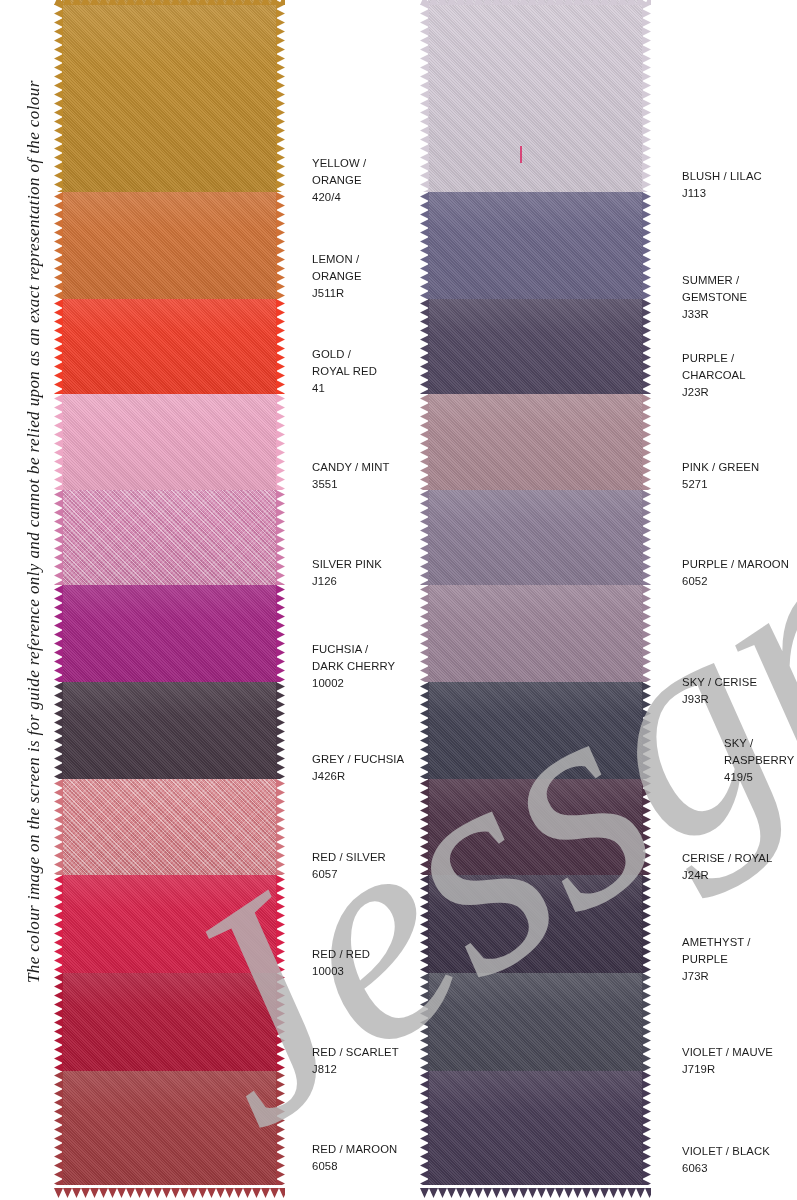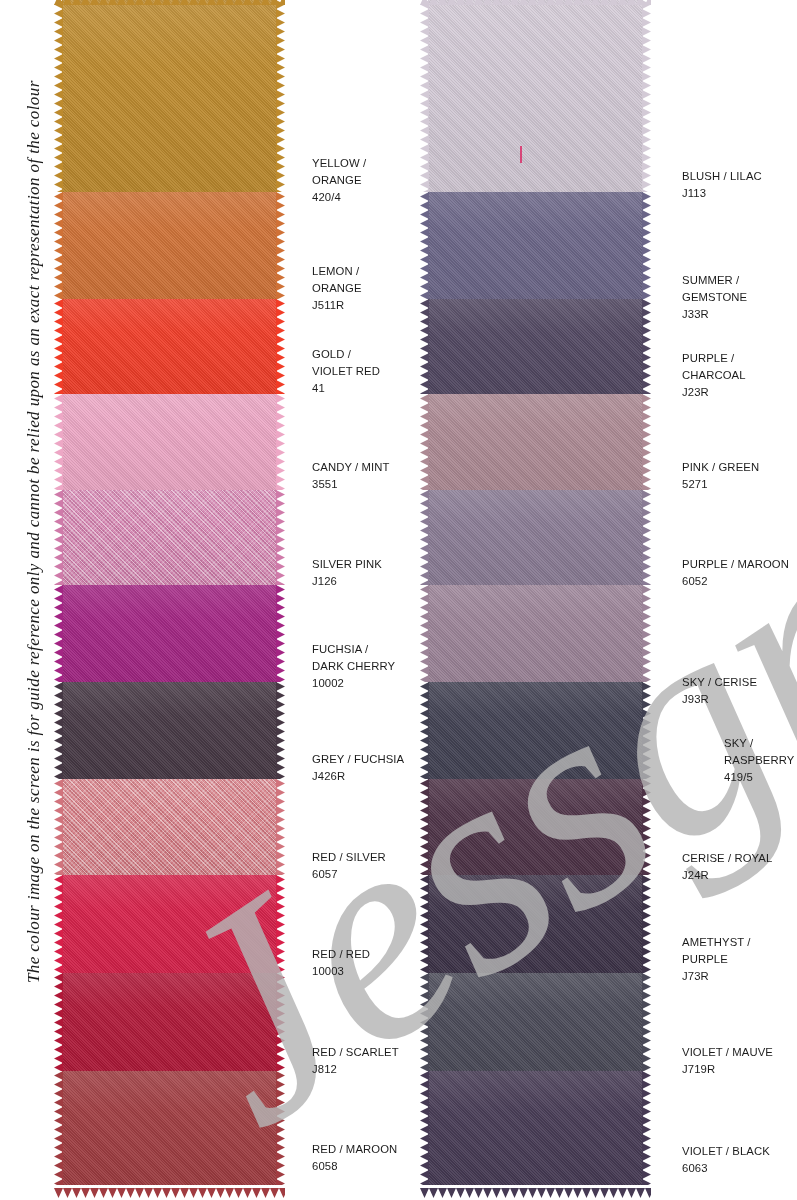--- a/index.html
+++ b/index.html
@@ -384,24 +384,24 @@
         <div class="pink-cap" style="top: 113px;"><svg width="231" height="10" viewBox="0 0 231 10">
             <polygon points="0,0 4.5,10 9,0 13.5,10 18,0 22.5,10 27,0 31.5,10 36,0 40.5,10 45,0 49.5,10 54,0 58.5,10 63,0 67.5,10 72,0 76.5,10 81,0 85.5,10 90,0 94.5,10 99,0 103.5,10 108,0 112.5,10 117,0 121.5,10 126,0 130.5,10 135,0 139.5,10 144,0 148.5,10 153,0 157.5,10 162,0 166.5,10 171,0 175.5,10 180,0 184.5,10 189,0 193.5,10 198,0 202.5,10 207,0 211.5,10 216,0 220.5,10 225,0 229.5,10 234,0 231,0" fill="#463a54"></polygon>
           </svg></div>
       </div>
     </div>
 </div>
 
 <div class="labels" id="labels-left">
     <div class="label" style="top: 155px;"><span>YELLOW /
 ORANGE</span><br><span>420/4</span></div>
-    <div class="label" style="top: 251px; margin-top: 12px;"><span>LEMON /
+    <div class="label" style="top: 251px;"><span>LEMON /
 ORANGE</span><br><span>J511R</span></div>
     <div class="label" style="top: 346px;"><span>GOLD /
-VIOLET RED</span><br><span>41</span></div>
+ROYAL RED</span><br><span>41</span></div>
     <div class="label" style="top: 459px;"><span>CANDY / MINT</span><br><span>3551</span></div>
     <div class="label" style="top: 556px;"><span>SILVER PINK</span><br><span>J126</span></div>
     <div class="label" style="top: 641px;"><span>FUCHSIA /
 DARK CHERRY</span><br><span>10002</span></div>
     <div class="label" style="top: 751px;"><span>GREY / FUCHSIA</span><br><span>J426R</span></div>
     <div class="label" style="top: 849px;"><span>RED / SILVER</span><br><span>6057</span></div>
     <div class="label" style="top: 946px;"><span>RED / RED</span><br><span>10003</span></div>
     <div class="label" style="top: 1044px;"><span>RED / SCARLET</span><br><span>J812</span></div>
     <div class="label" style="top: 1141px;"><span>RED / MAROON</span><br><span>6058</span></div>
   </div>

